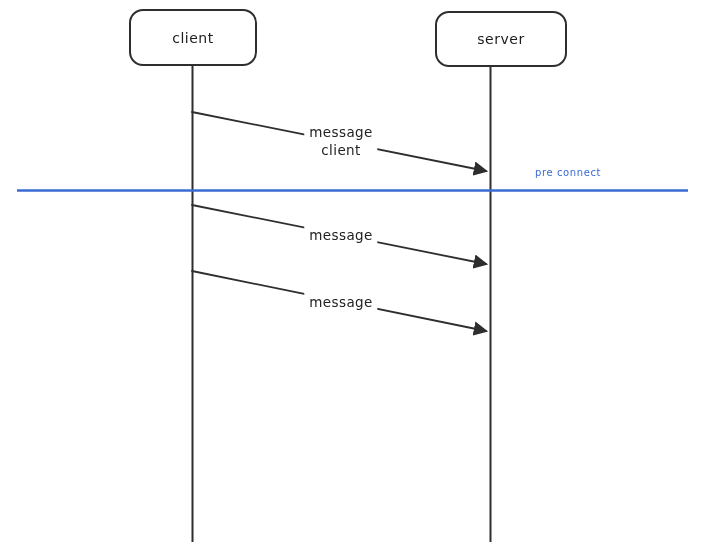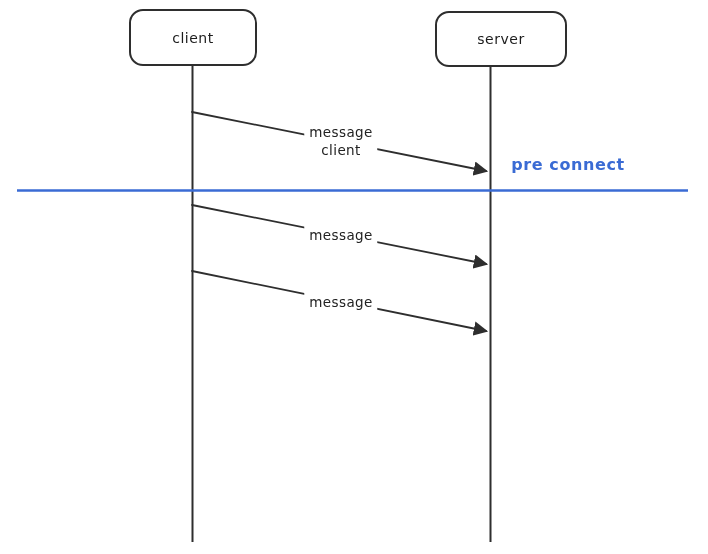--- a/index.html
+++ b/index.html
@@ -54,26 +54,25 @@
     letter-spacing: 0.4px;
     white-space: nowrap;
   }
   .msg-label.connect-token { left: 341px; top: 141px; }
   .msg-label.message-1     { left: 341px; top: 235px; }
   .msg-label.message-2     { left: 341px; top: 302px; }
 
   .divider-label {
     position: absolute;
     transform: translate(-50%, -50%);
-    left: 568px; top: 164px;
+    left: 568px; top: 172px;
     color: var(--accent);
-    font-size: 16px;
+    font-size: 10px;
     letter-spacing: 0.6px;
     white-space: nowrap;
-    font-weight: bold;
   }
 </style>
 </head>
 <body>
 
 <div class="canvas">
 
   <svg class="layer" width="708" height="554" viewBox="0 0 708 554">
     <defs>
       <marker id="arrowhead" viewBox="0 0 10 10" refX="8.5" refY="5" markerWidth="8" markerHeight="8" orient="auto-start-reverse">

